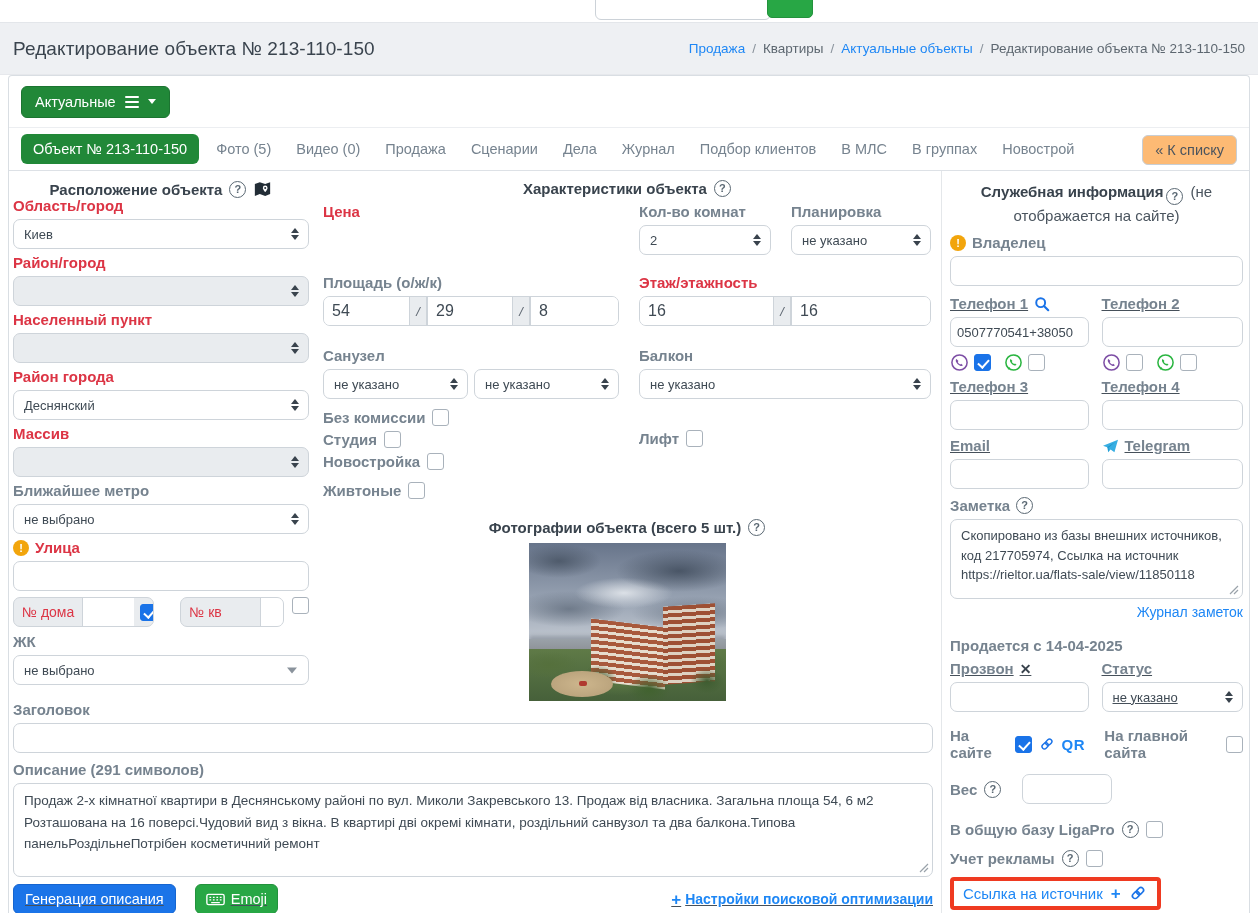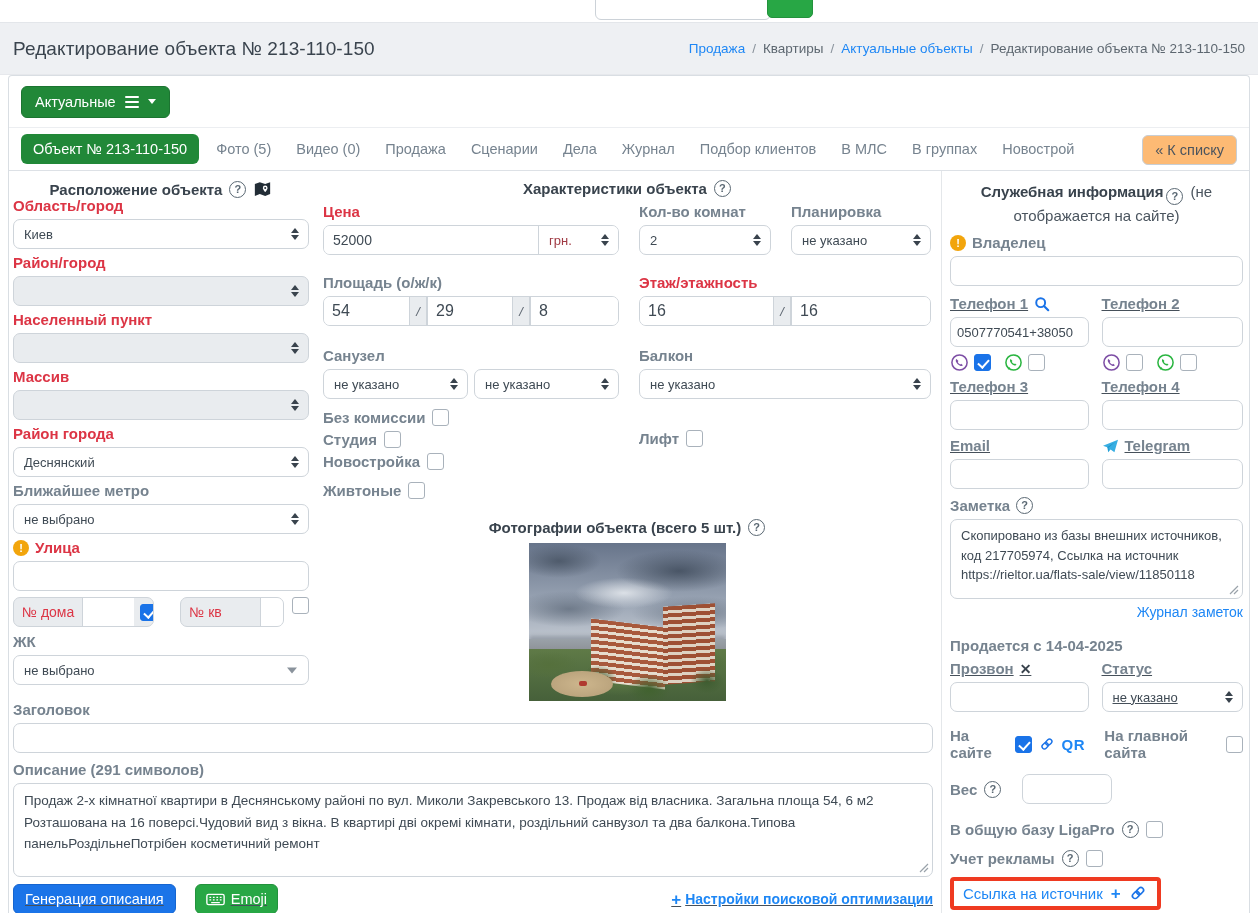--- a/index.html
+++ b/index.html
@@ -250,42 +250,42 @@
           <div class="sel dis">
             <span></span>
             <span class="caret2">
                 <i class="cu"></i>
                 <i class="cd"></i>
               </span>
           </div>
         </div>
 
         <div class="grp">
+          <div class="lbl req">Район города</div>
+          <div class="sel">
+            <span>Деснянский</span>
+            <span class="caret2">
+                <i class="cu"></i>
+                <i class="cd"></i>
+              </span>
+          </div>
+        </div>
+
+        <div class="grp">
           <div class="lbl req">Массив</div>
           <div class="sel dis">
             <span></span>
             <span class="caret2">
                 <i class="cu"></i>
                 <i class="cd"></i>
               </span>
           </div>
         </div>
 
         <div class="grp">
-          <div class="lbl req">Район города</div>
-          <div class="sel">
-            <span>Деснянский</span>
-            <span class="caret2">
-                <i class="cu"></i>
-                <i class="cd"></i>
-              </span>
-          </div>
-        </div>
-
-        <div class="grp">
           <div class="lbl">Ближайшее метро</div>
           <div class="sel">
             <span>не выбрано</span>
             <span class="caret2">
                 <i class="cu"></i>
                 <i class="cd"></i>
               </span>
           </div>
         </div>
 
@@ -323,30 +323,20 @@
 
       <div class="col-mid">
         <div class="sec-head">
           <span>Характеристики объекта</span>
           <span class="qicon">?</span>
         </div>
 
         <div class="mrow" style="margin-top:7px;">
           <div class="mc1">
             <div class="lbl req">Цена</div>
-            <div class="pricegrp">
-              <input value="52000" style="">
-              <span class="cur">
-                <span>грн.</span>
-                <span class="caret2">
-                    <i class="cu"></i>
-                    <i class="cd"></i>
-                  </span>
-              </span>
-            </div>
           </div>
           <div class="mc2" style="display:flex;gap:20px;">
             <div style="width:132px;">
               <div class="lbl">Кол-во комнат</div>
               <div class="sel">
                 <span>2</span>
                 <span class="caret2">
                     <i class="cu"></i>
                     <i class="cd"></i>
                   </span>

